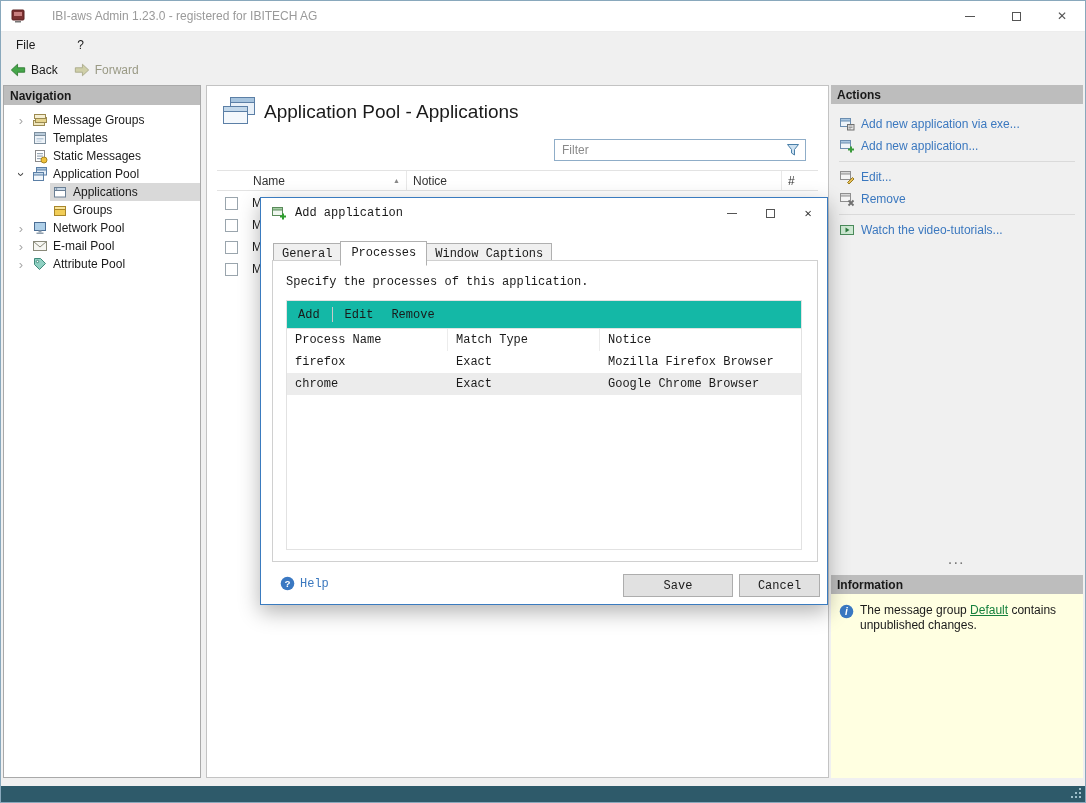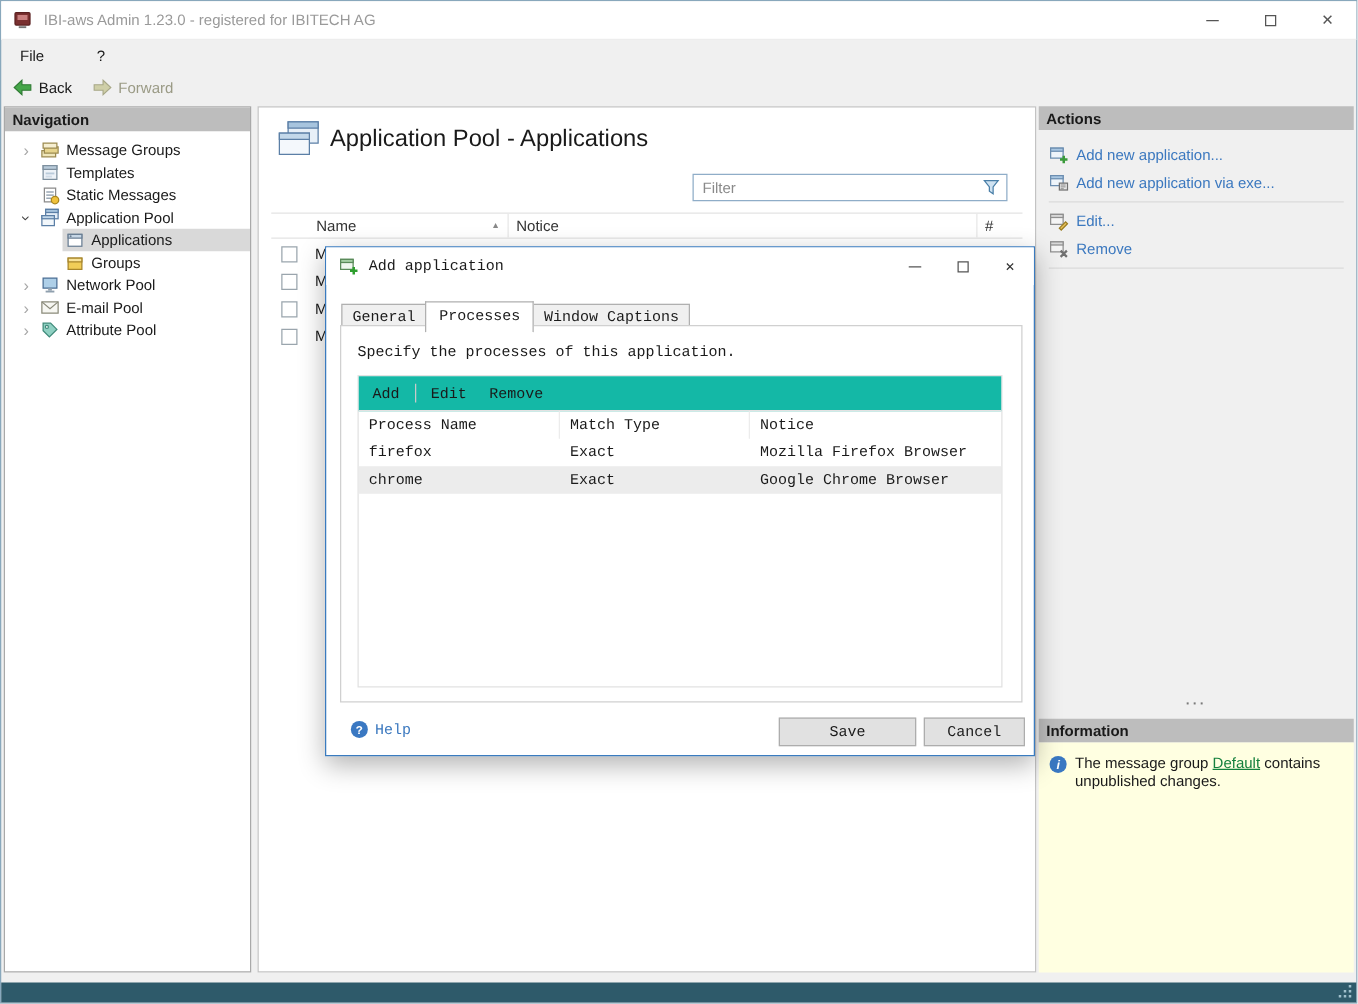--- a/index.html
+++ b/index.html
@@ -4,21 +4,21 @@
 <style>
   * { margin:0; padding:0; box-sizing:border-box; }
   html,body { width:1086px; height:803px; overflow:hidden; }
   body { font-family:"Liberation Sans", sans-serif; font-size:12px; color:#1a1a1a; background:#f0f0f0; position:relative; }
 
   .window { position:absolute; inset:0; border:1px solid #89a8bc; background:#f0f0f0; }
 
   
   .titlebar { position:absolute; top:0; left:0; right:0; height:31px; background:#fff; border-bottom:1px solid #ededed; display:flex; align-items:center; padding-left:9px; }
   .app-icon { width:16px; height:16px; display:inline-flex; }
-  .titlebar .title { margin-left:9px; color:#9a9a9a; }
+  .titlebar .title { margin-left:26px; color:#9a9a9a; }
   .win-controls { margin-left:auto; display:flex; height:100%; }
   .win-btn { width:46px; height:100%; display:flex; align-items:center; justify-content:center; color:#555; font-size:12px; cursor:default; }
   .glyph-min { width:10px; height:1px; background:#555; display:block; }
   .glyph-max { width:9px; height:9px; border:1px solid #555; display:block; }
 
   
   .menubar { position:absolute; top:32px; left:0; right:0; height:23px; display:flex; align-items:center; padding-left:15px; gap:42px; }
   .navtoolbar { position:absolute; top:55px; left:0; right:0; height:27px; display:flex; align-items:center; padding-left:9px; gap:16px; }
   .tool-btn { display:flex; align-items:center; gap:5px; }
   .tool-btn .lbl { color:#1a1a1a; }
@@ -354,35 +354,35 @@
 
   <div class="side-panel">
     <div class="panel-header">Actions</div>
 
     <div class="action-list">
       <div class="action-row">
         <span class="aicon">
             <svg viewBox="0 0 16 16" width="16" height="16">
               <rect x="1.5" y="2.5" width="10" height="8" fill="#eef4fa" stroke="#6b8db0"></rect>
               <rect x="1.5" y="2.5" width="10" height="2.5" fill="#a9c7e2" stroke="#6b8db0"></rect>
-              <path d="M12 8.5 v6 M9 11.5 h6" stroke="#3a9a3a" stroke-width="2"></path>
+              <rect x="8.5" y="8.5" width="6.5" height="5.5" fill="#e8e8e8" stroke="#707070"></rect>
+              <path d="M9.5 10 h4 M9.5 11.5 h4 M9.5 13 h2.5" stroke="#8a8a8a" stroke-width="0.8"></path>
             </svg>
           </span>
-        <a class="alink" href="#">Add new application...</a>
+        <a class="alink" href="#">Add new application via exe...</a>
       </div>
       <div class="action-row">
         <span class="aicon">
             <svg viewBox="0 0 16 16" width="16" height="16">
               <rect x="1.5" y="2.5" width="10" height="8" fill="#eef4fa" stroke="#6b8db0"></rect>
               <rect x="1.5" y="2.5" width="10" height="2.5" fill="#a9c7e2" stroke="#6b8db0"></rect>
-              <rect x="8.5" y="8.5" width="6.5" height="5.5" fill="#e8e8e8" stroke="#707070"></rect>
-              <path d="M9.5 10 h4 M9.5 11.5 h4 M9.5 13 h2.5" stroke="#8a8a8a" stroke-width="0.8"></path>
+              <path d="M12 8.5 v6 M9 11.5 h6" stroke="#3a9a3a" stroke-width="2"></path>
             </svg>
           </span>
-        <a class="alink" href="#">Add new application via exe...</a>
+        <a class="alink" href="#">Add new application...</a>
       </div>
       <div class="action-sep"></div>
       <div class="action-row">
         <span class="aicon">
             <svg viewBox="0 0 16 16" width="16" height="16">
               <rect x="1.5" y="2.5" width="10" height="8" fill="#f5f5f5" stroke="#8f8f8f"></rect>
               <rect x="1.5" y="2.5" width="10" height="2.5" fill="#d8d8d8" stroke="#8f8f8f"></rect>
               <path d="M8.5 13.5 L13.5 8.5 L15 10 L10 15 Z" fill="#e8c05a" stroke="#9a7c20"></path>
             </svg>
           </span>
@@ -392,20 +392,29 @@
         <span class="aicon">
             <svg viewBox="0 0 16 16" width="16" height="16">
               <rect x="1.5" y="2.5" width="10" height="8" fill="#f5f5f5" stroke="#8f8f8f"></rect>
               <rect x="1.5" y="2.5" width="10" height="2.5" fill="#d8d8d8" stroke="#8f8f8f"></rect>
               <path d="M9.5 9.5 L14.5 14.5 M14.5 9.5 L9.5 14.5" stroke="#707070" stroke-width="1.8"></path>
             </svg>
           </span>
         <a class="alink" href="#">Remove</a>
       </div>
       <div class="action-sep"></div>
+      <div class="action-row">
+        <span class="aicon">
+            <svg viewBox="0 0 16 16" width="16" height="16">
+              <rect x="1.5" y="3.5" width="13" height="9" fill="#cde8d2" stroke="#4a8a5a"></rect>
+              <path d="M6.5 5.5 L10.5 8 L6.5 10.5 Z" fill="#2e7a3e"></path>
+            </svg>
+          </span>
+        <a class="alink" href="#">Watch the video-tutorials...</a>
+      </div>
     </div>
 
     <div class="splitter-dots">···</div>
 
     <div class="panel-header info-header">Information</div>
     <div class="info-body">
       <span class="info-icon">
         <svg viewBox="0 0 15 15" width="15" height="15">
             <circle cx="7.5" cy="7.5" r="6.8" fill="#3a78c2"></circle>
             <text x="7.5" y="11" text-anchor="middle" font-size="10" font-weight="bold" font-style="italic" fill="#fff">i</text>

